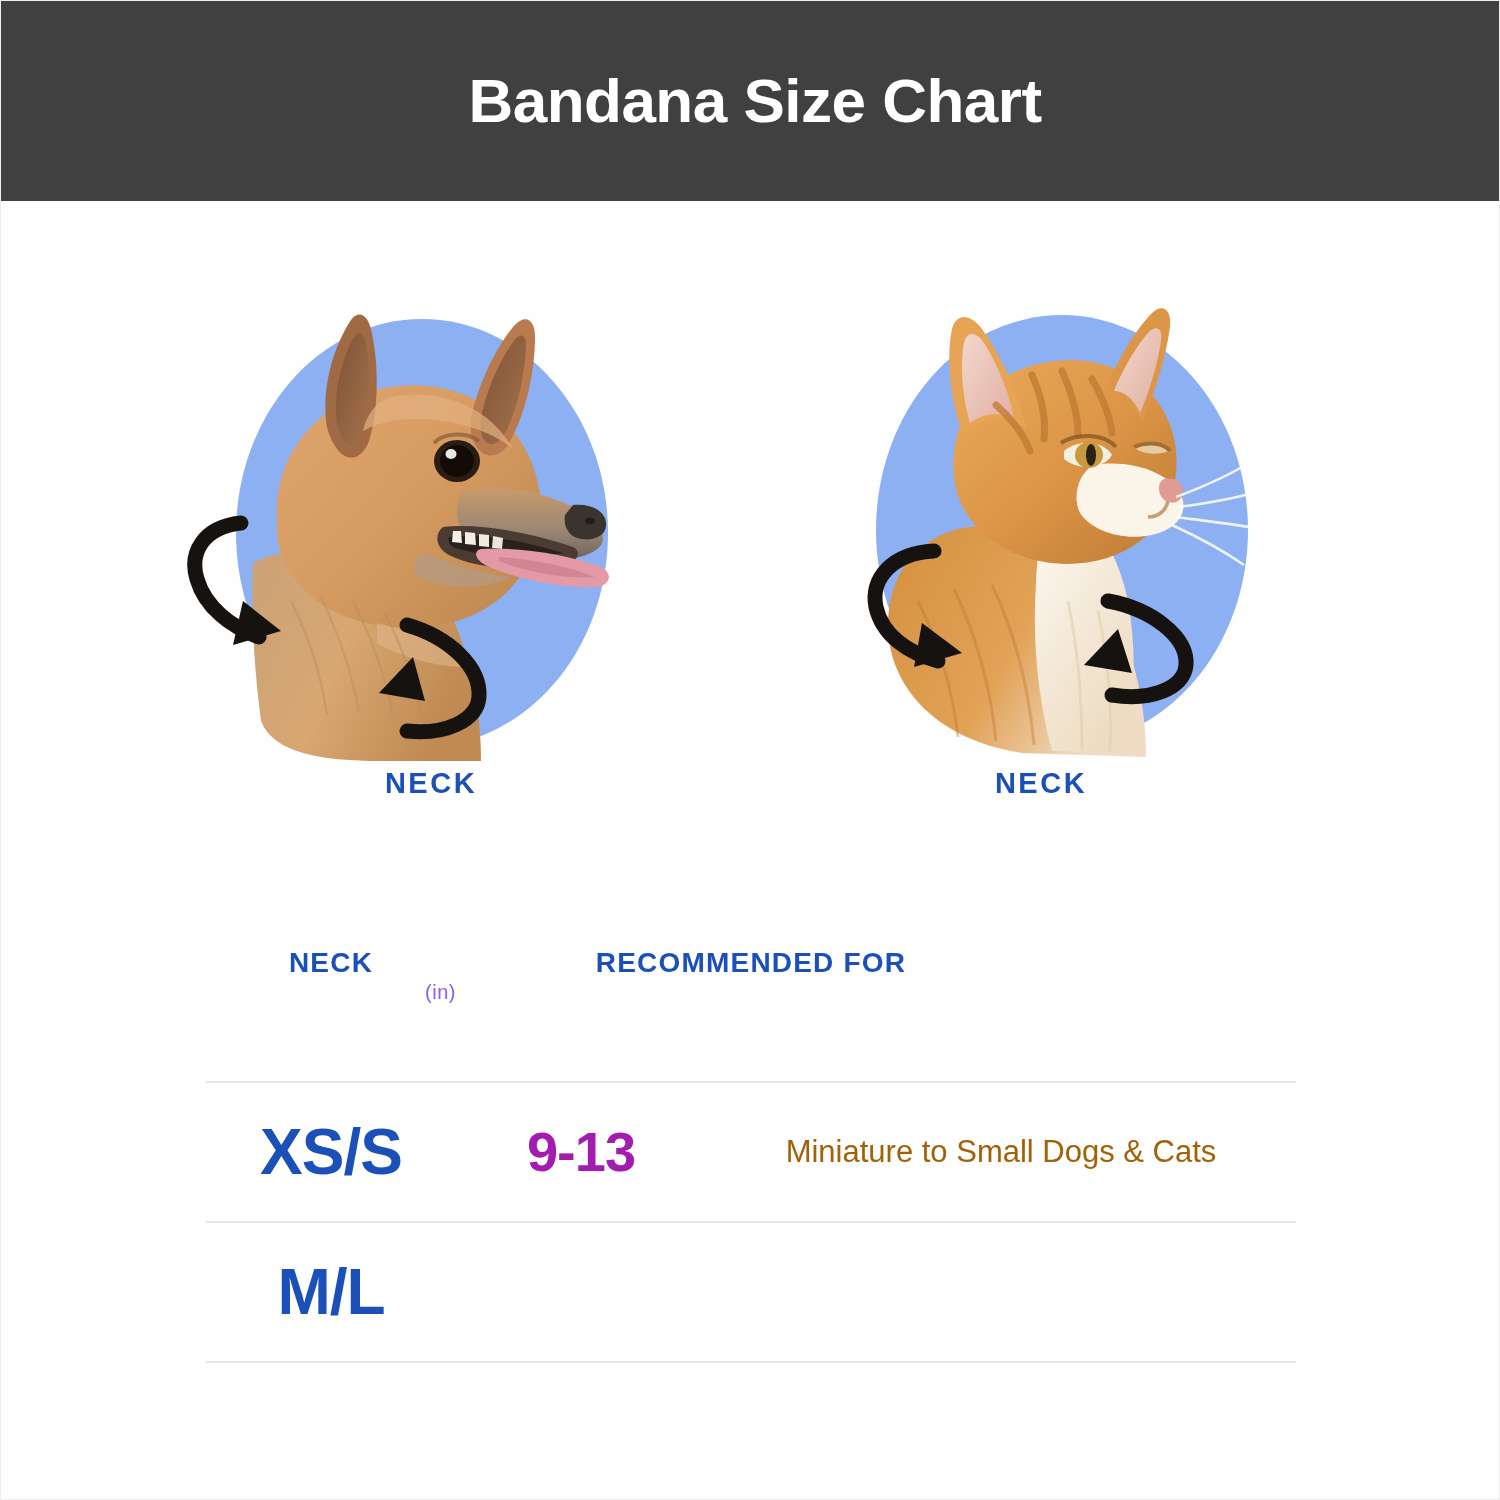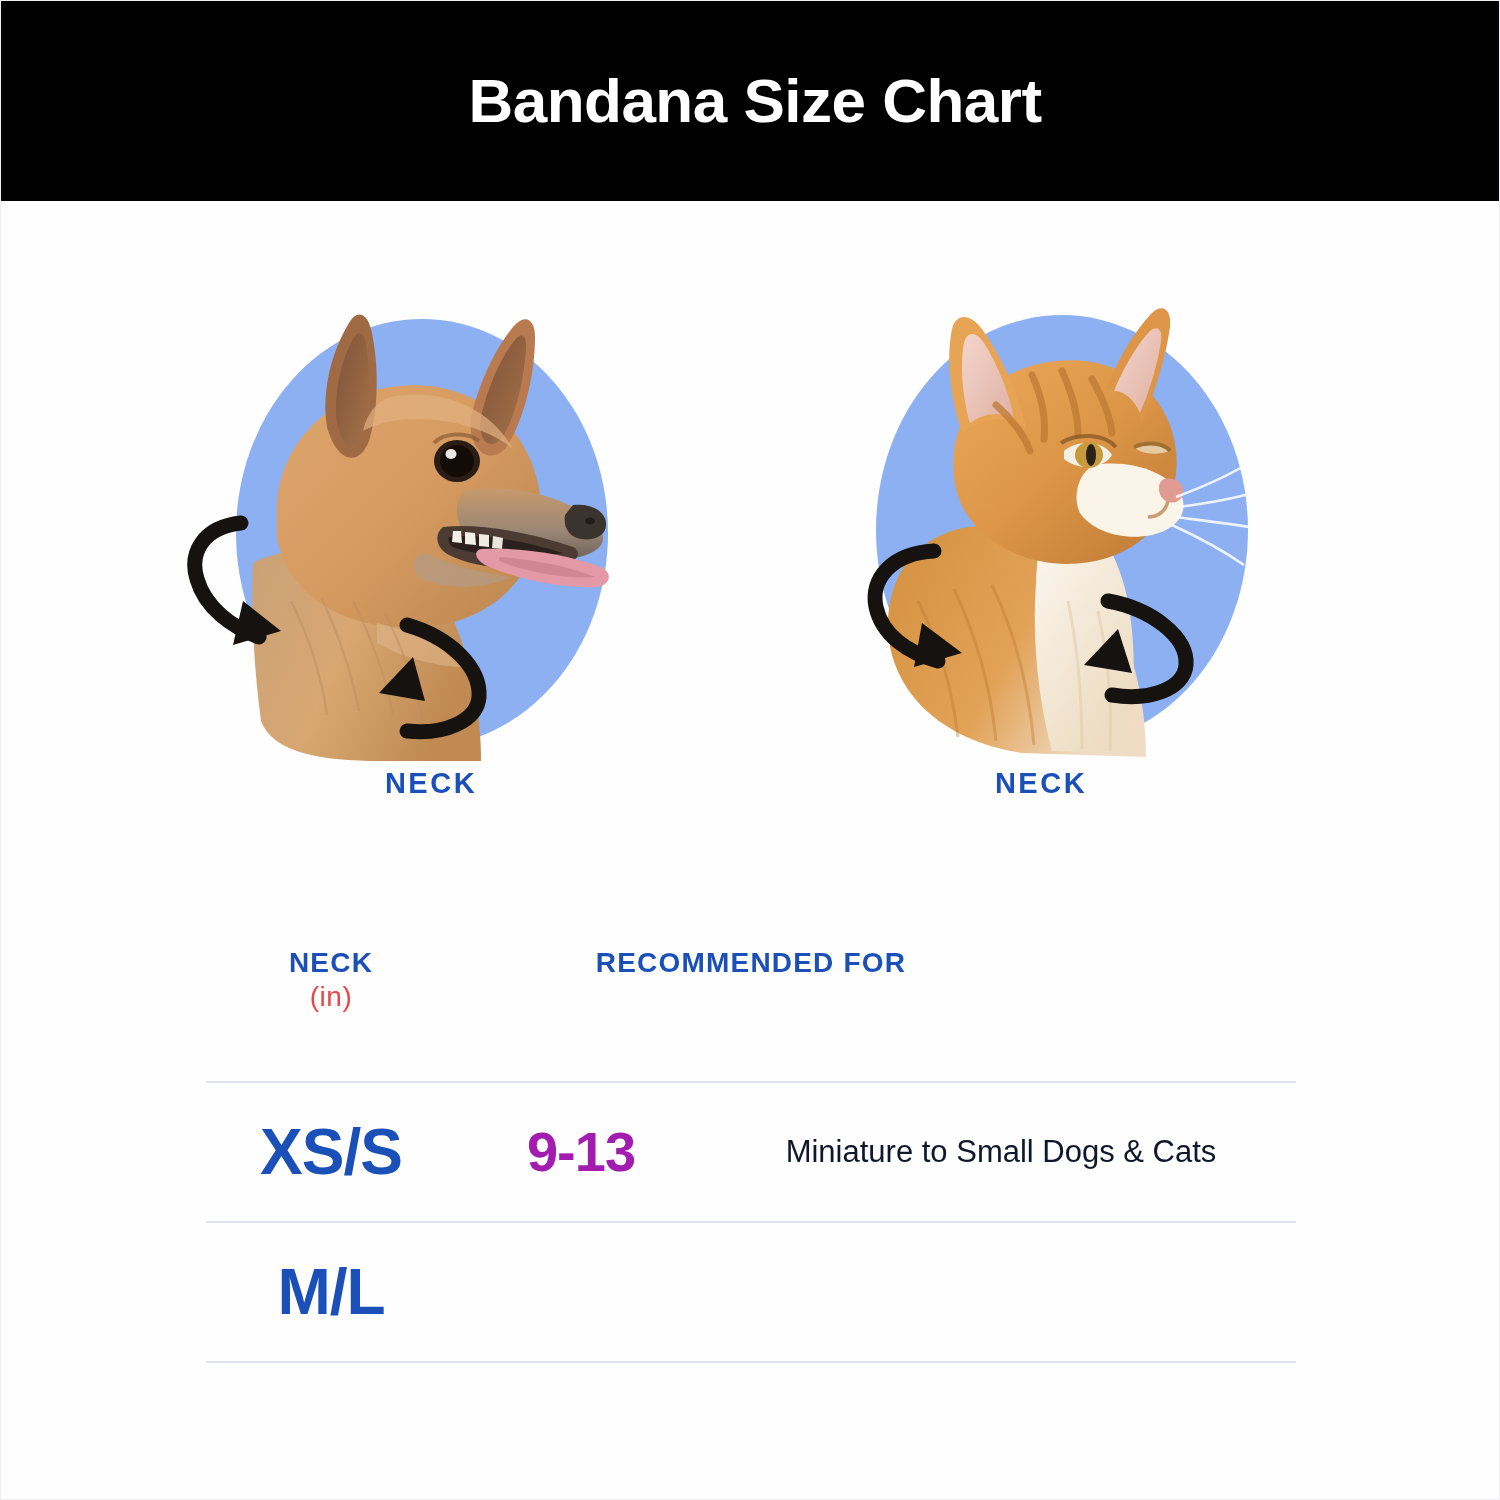--- a/index.html
+++ b/index.html
@@ -13,21 +13,21 @@
     width:1500px; height:1500px;
     background:#fefefe;
     border:1px solid #eceef0;
     overflow:hidden;
   }
 
   
   #header-band {
     position:absolute; left:0; top:0;
     width:1500px; height:200px;
-    background:#000000;
+    background:#404040;
     display:flex; align-items:center; justify-content:center;
   }
   #header-title {
     color:#ffffff;
     font-size:62px;
     font-weight:bold;
     letter-spacing:-0.5px;
     line-height:1;
     padding-left:8px;
   }
@@ -91,23 +91,24 @@
     font-weight:bold;
     letter-spacing:1.2px;
     line-height:1.22;
     text-transform:uppercase;
     padding-top:10px;
   }
   .th .sub {
     display:block;
     font-weight:normal;
     letter-spacing:0.5px;
-    font-size:28px;
-    color:#ef4444;
+    font-size:20px;
+    color:#8b5cf6;
     text-transform:none;
+    text-align:right;
   }
 
   .divider {
     width:1090px; height:2px;
     background:#dfe5ec;
   }
 
   .body-row { align-items:center; height:138px; }
   .cell-size {
     color:#1b50b8;
@@ -117,21 +118,21 @@
     line-height:1;
   }
   .cell-neck {
     color:#a21caf;
     font-size:56px;
     font-weight:bold;
     letter-spacing:-1px;
     line-height:1;
   }
   .cell-rec {
-    color:#0f172a;
+    color:#a16207;
     font-size:31px;
     font-weight:normal;
     line-height:1.28;
   }
 </style>
 </head>
 <body>
 
 <div id="frame">
 

